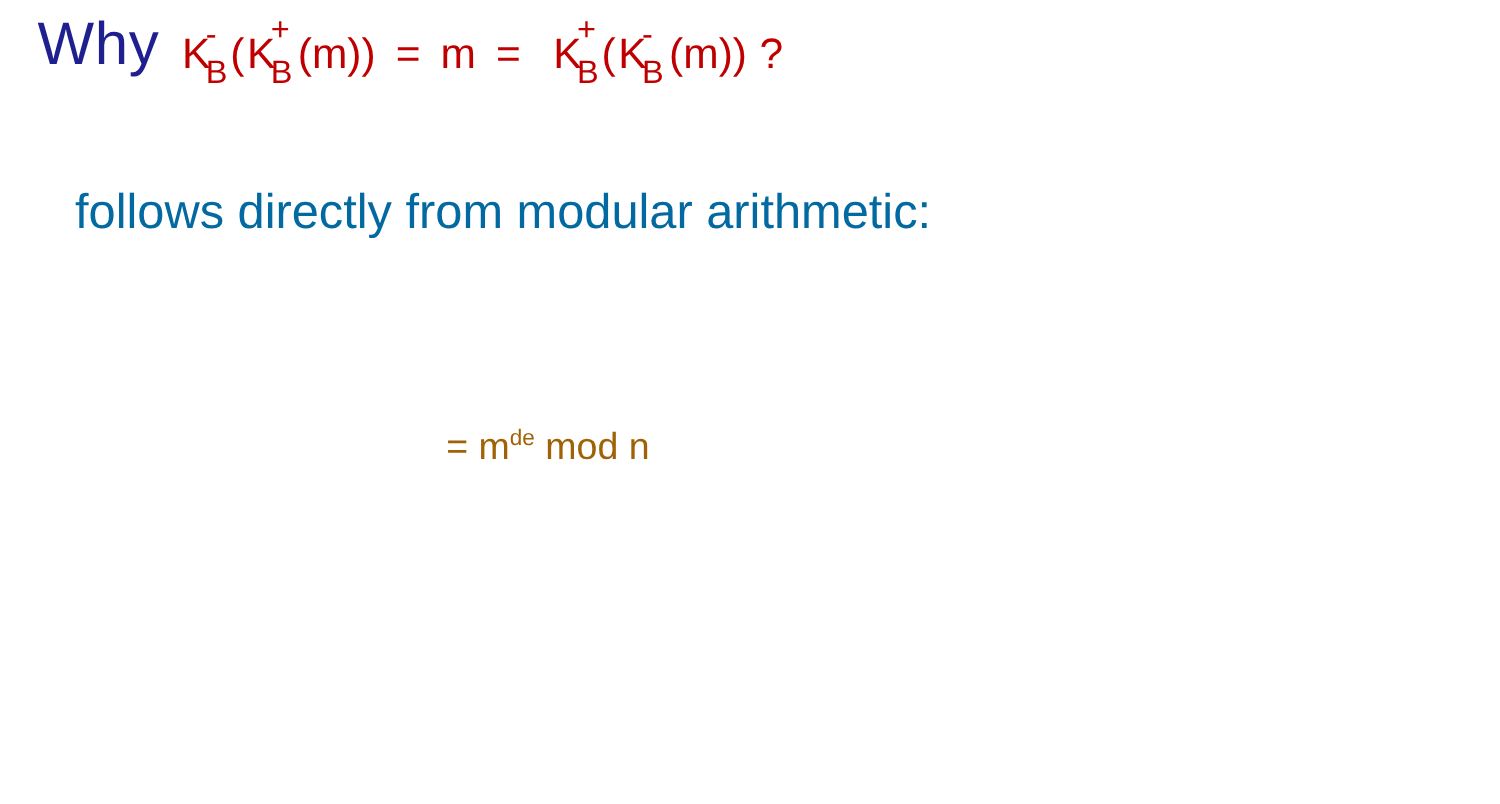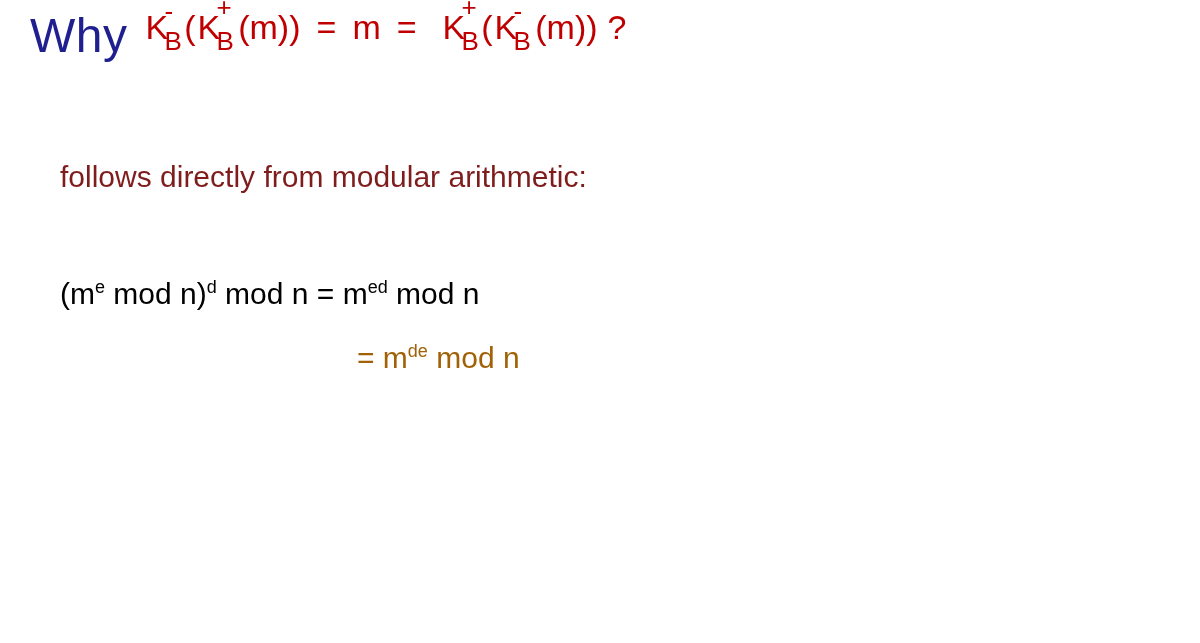--- a/index.html
+++ b/index.html
@@ -23,21 +23,21 @@
     height: 643px;
     background: #ffffff;
   }
 
   
   .title-row {
     position: absolute;
     left: 30px;
     top: 8px;
     display: flex;
-    align-items: flex-start;
+    align-items: flex-end;
     white-space: nowrap;
   }
   .title-why {
     font-size: 48px;
     color: #1f1f8f;
     font-weight: 400;
     letter-spacing: 0.5px;
     margin-right: 18px;
   }
   .formula {
@@ -68,23 +68,22 @@
     line-height: 1;
   }
   .sp { display: inline-block; width: 10px; }
   .sp-wide { display: inline-block; width: 16px; }
 
   
   .line-follows {
     position: absolute;
     left: 60px;
     top: 148px;
-    font-size: 30px;
-    color: #7f1d1d;
-    margin-top: 12px;
+    font-size: 39px;
+    color: #0369a1;
   }
   .eq1 {
     position: absolute;
     left: 60px;
     top: 277px;
     font-size: 30px;
     color: #000000;
     white-space: nowrap;
   }
   .eq2 {
@@ -166,22 +165,19 @@
       <span>)</span>
       <span>)</span>
 
       <span class="sp"></span>
       <span>?</span>
     </span>
   </div>
 
   <div class="line-follows">follows directly from modular arithmetic:</div>
 
-  <div class="eq1">
-    <span>(m</span><sup class="exp">e</sup><span> mod n)</span><sup class="exp">d</sup><span> mod n = m</span><sup class="exp">ed</sup><span> mod n</span>
-  </div>
 
   <div class="eq2">
     <span>= m</span><sup class="exp">de</sup><span> mod n</span>
   </div>
 
 
 </div>
 
 </body></html>

